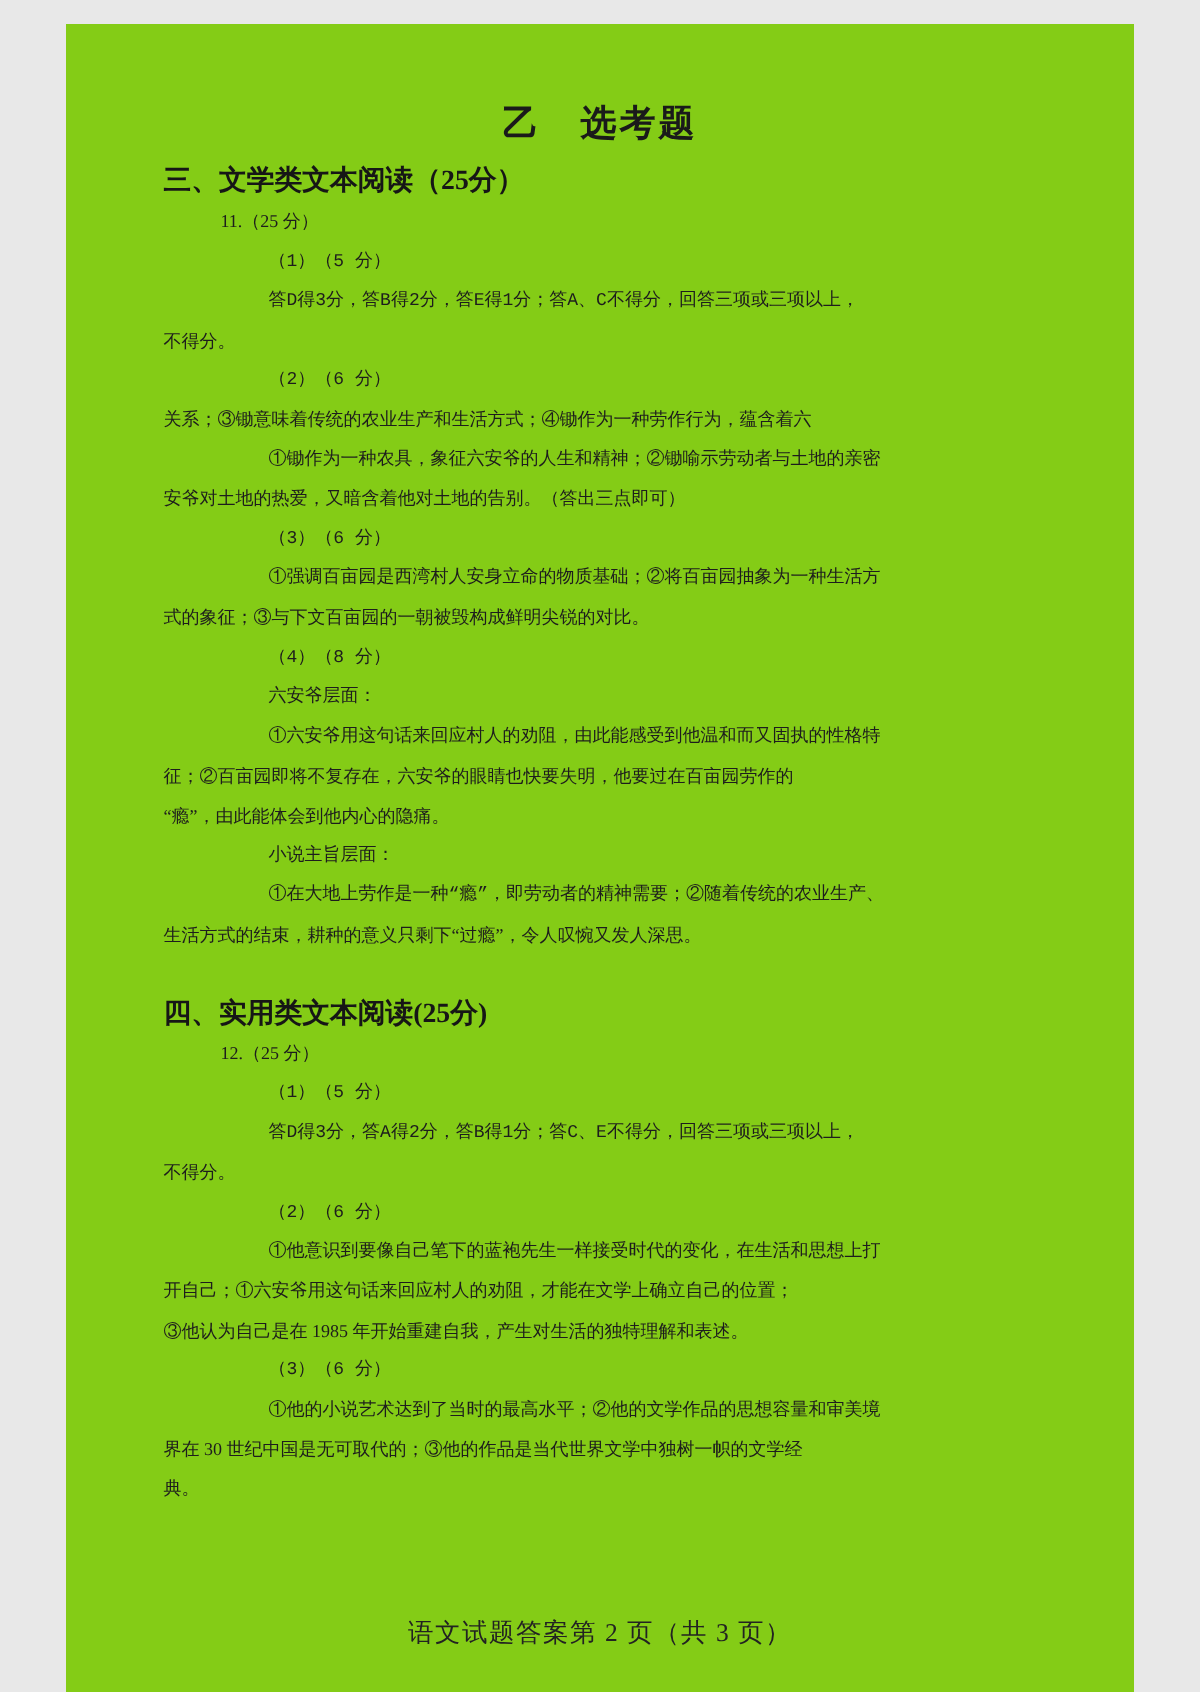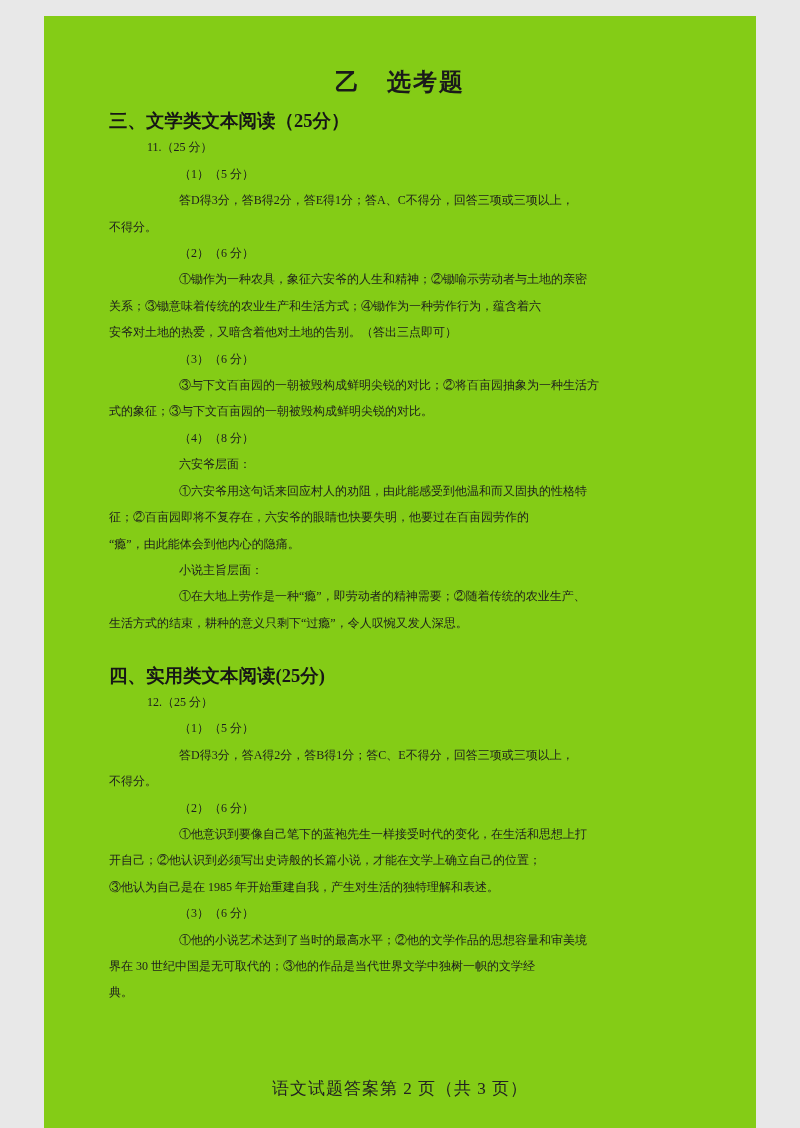--- a/index.html
+++ b/index.html
@@ -39,21 +39,21 @@
     font-size: 12px;
     white-space: nowrap;
     color: #1d1d1d;
   }
   .line.heading {
     font-size: 18.5px;
     font-weight: 700;
     color: #161616;
   }
   .ind-num { padding-left: 38px; }
-  .ind-sub { padding-left: 70px; }
+  .ind-sub { padding-left: 70px; font-family: Liberation Mono, monospace; }
   .section-gap { height: 26.4px; }
   .page-footer {
     position: absolute;
     top: 1061px;
     left: 0;
     width: 100%;
     text-align: center;
     font-size: 17px;
     color: #222222;
     letter-spacing: 1px;
@@ -65,43 +65,43 @@
 <div class="page">
   <div class="doc-title">乙　选考题</div>
 
   <div class="content">
       <div class="line heading">三、文学类文本阅读（25分）</div>
       <div class="line ind-num">11.（25 分）</div>
       <div class="line ind-sub">（1）（5 分）</div>
       <div class="line ind-sub">答D得3分，答B得2分，答E得1分；答A、C不得分，回答三项或三项以上，</div>
       <div class="line ">不得分。</div>
       <div class="line ind-sub">（2）（6 分）</div>
+      <div class="line ">关系；③锄意味着传统的农业生产和生活方式；④锄作为一种劳作行为，蕴含着六</div>
       <div class="line ind-sub">①锄作为一种农具，象征六安爷的人生和精神；②锄喻示劳动者与土地的亲密</div>
-      <div class="line ">关系；③锄意味着传统的农业生产和生活方式；④锄作为一种劳作行为，蕴含着六</div>
       <div class="line ">安爷对土地的热爱，又暗含着他对土地的告别。（答出三点即可）</div>
       <div class="line ind-sub">（3）（6 分）</div>
-      <div class="line ind-sub">③与下文百亩园的一朝被毁构成鲜明尖锐的对比；②将百亩园抽象为一种生活方</div>
+      <div class="line ind-sub">①强调百亩园是西湾村人安身立命的物质基础；②将百亩园抽象为一种生活方</div>
       <div class="line ">式的象征；③与下文百亩园的一朝被毁构成鲜明尖锐的对比。</div>
       <div class="line ind-sub">（4）（8 分）</div>
       <div class="line ind-sub">六安爷层面：</div>
       <div class="line ind-sub">①六安爷用这句话来回应村人的劝阻，由此能感受到他温和而又固执的性格特</div>
       <div class="line ">征；②百亩园即将不复存在，六安爷的眼睛也快要失明，他要过在百亩园劳作的</div>
       <div class="line ">“瘾”，由此能体会到他内心的隐痛。</div>
       <div class="line ind-sub">小说主旨层面：</div>
       <div class="line ind-sub">①在大地上劳作是一种“瘾”，即劳动者的精神需要；②随着传统的农业生产、</div>
       <div class="line ">生活方式的结束，耕种的意义只剩下“过瘾”，令人叹惋又发人深思。</div>
       <div class="section-gap"></div>
       <div class="line heading">四、实用类文本阅读(25分)</div>
       <div class="line ind-num">12.（25 分）</div>
       <div class="line ind-sub">（1）（5 分）</div>
       <div class="line ind-sub">答D得3分，答A得2分，答B得1分；答C、E不得分，回答三项或三项以上，</div>
       <div class="line ">不得分。</div>
       <div class="line ind-sub">（2）（6 分）</div>
       <div class="line ind-sub">①他意识到要像自己笔下的蓝袍先生一样接受时代的变化，在生活和思想上打</div>
-      <div class="line ">开自己；②他认识到必须写出史诗般的长篇小说，才能在文学上确立自己的位置；</div>
+      <div class="line ">开自己；①六安爷用这句话来回应村人的劝阻，才能在文学上确立自己的位置；</div>
       <div class="line ">③他认为自己是在 1985 年开始重建自我，产生对生活的独特理解和表述。</div>
       <div class="line ind-sub">（3）（6 分）</div>
       <div class="line ind-sub">①他的小说艺术达到了当时的最高水平；②他的文学作品的思想容量和审美境</div>
       <div class="line ">界在 30 世纪中国是无可取代的；③他的作品是当代世界文学中独树一帜的文学经</div>
       <div class="line ">典。</div>
     </div>
 
   <div class="page-footer">语文试题答案第 2 页（共 3 页）</div>
 </div>
 

